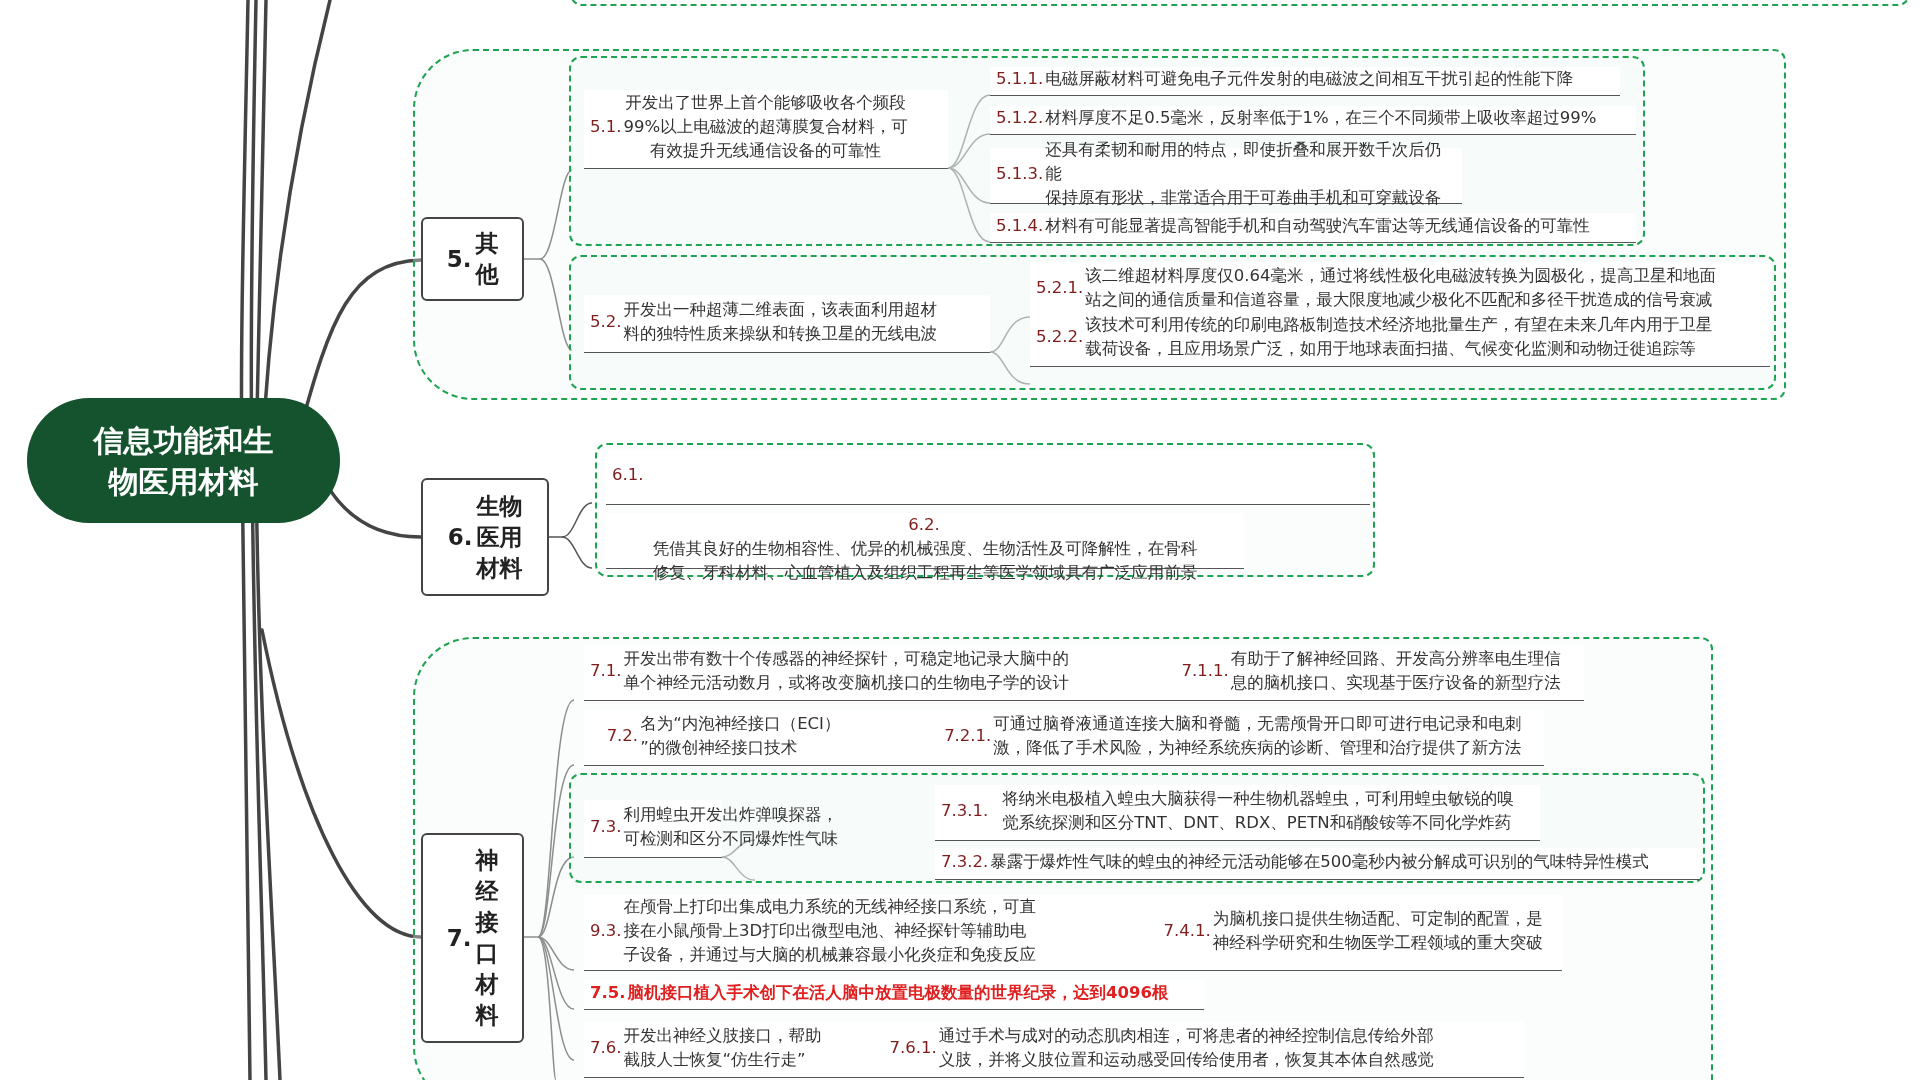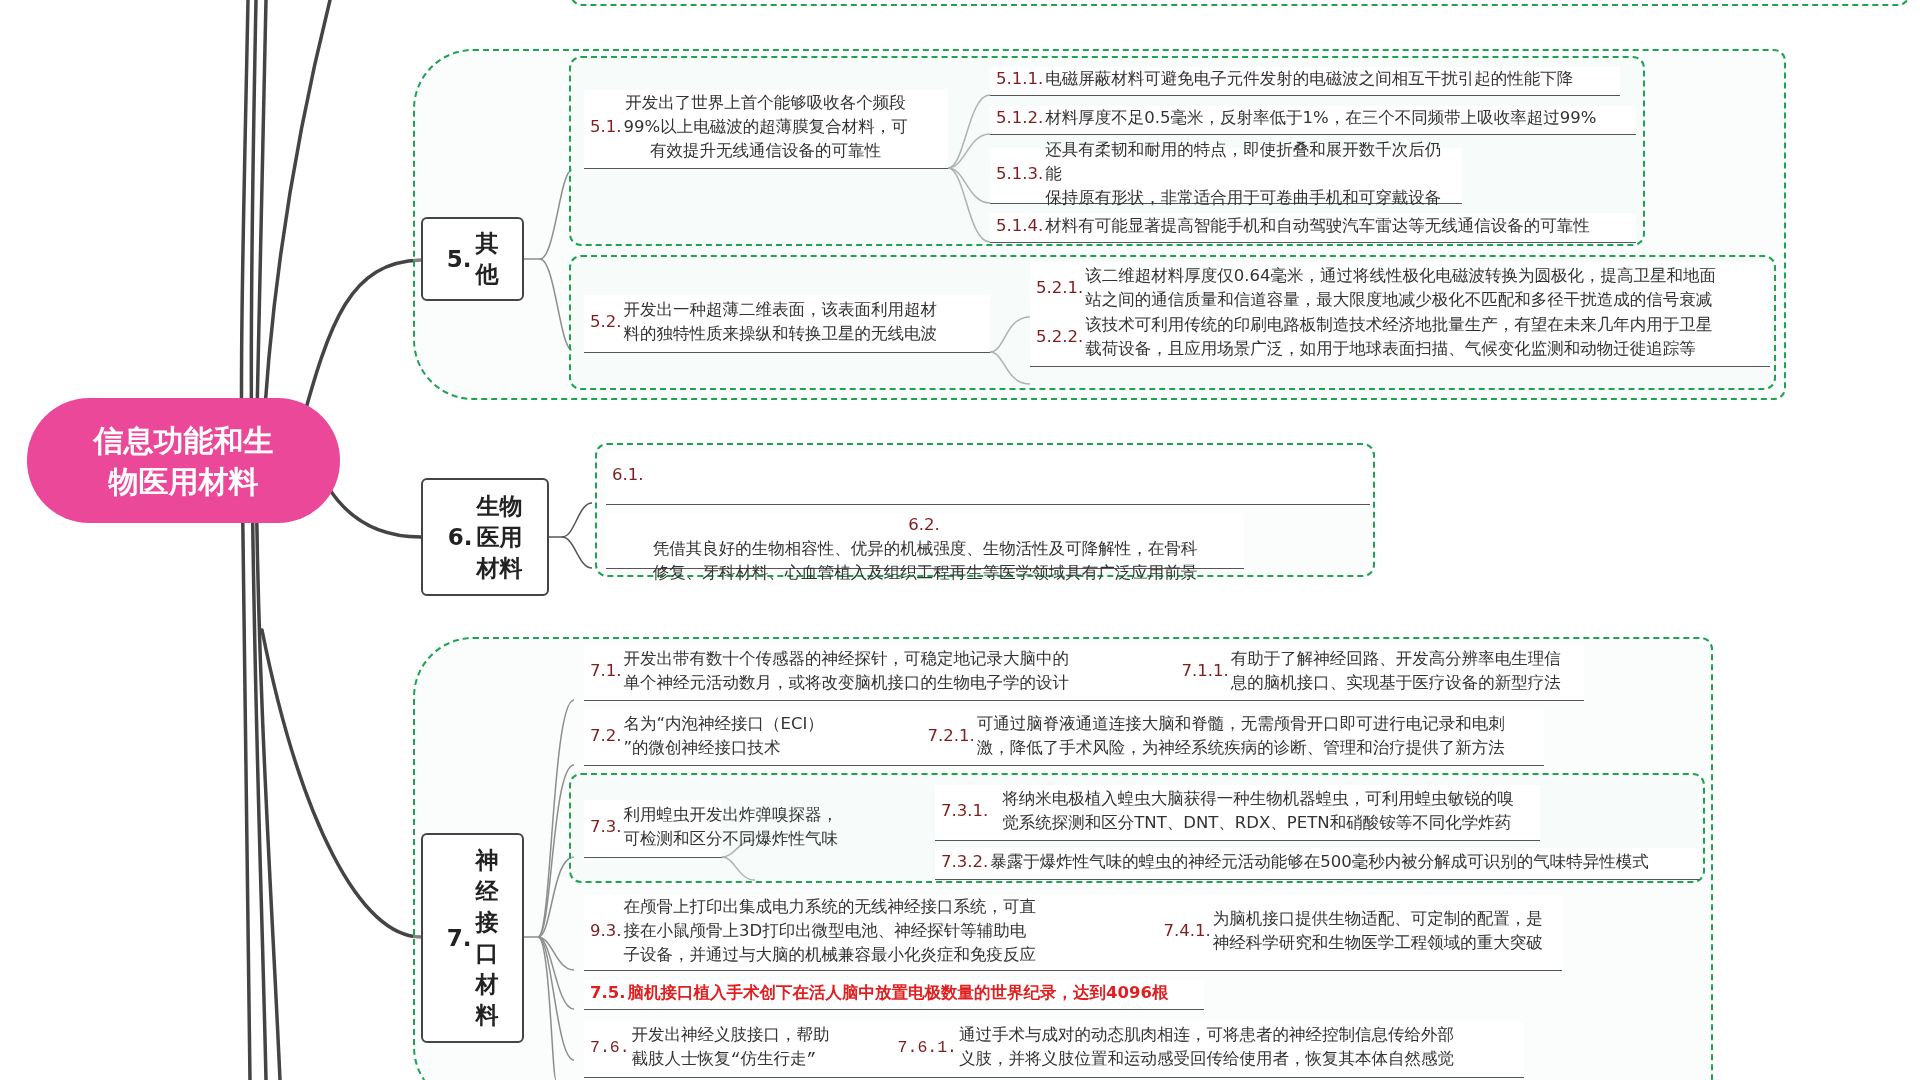--- a/index.html
+++ b/index.html
@@ -1,21 +1,21 @@
 <!DOCTYPE html>
 <html><head>
 <meta charset="utf-8">
 <style>
   html,body{margin:0;padding:0;}
   body{width:1920px;height:1080px;overflow:hidden;background:#ffffff;position:relative;
        font-family:"DejaVu Sans","Liberation Sans",sans-serif;color:#333;}
   #canvas{position:absolute;left:0;top:0;width:1920px;height:1080px;}
   svg.links{position:absolute;left:0;top:0;width:1920px;height:1080px;pointer-events:none;}
   .gbox{position:absolute;border:2.5px dashed #1fa352;border-radius:12px;background:rgba(240,248,245,0.35);box-sizing:border-box;}
-  .root{position:absolute;left:27px;top:398px;width:313px;height:125px;background:#ec4899;border-radius:62px;
+  .root{position:absolute;left:27px;top:398px;width:313px;height:125px;background:#14532d;border-radius:62px;
         display:flex;align-items:center;justify-content:center;text-align:center;color:#fff;
         font-weight:bold;font-size:30px;line-height:41px;box-sizing:border-box;padding:0 40px;}
   .main{position:absolute;border:2.5px solid #444;border-radius:6px;background:#fff;box-sizing:border-box;
         display:flex;align-items:center;justify-content:center;font-weight:bold;color:#222;font-size:23px;}
   .main .num{margin-right:4px;}
   .main .lbl{display:flex;flex-direction:column;align-items:center;line-height:31px;}
   .topic{position:absolute;display:flex;align-items:center;font-size:16.5px;line-height:24px;color:#333;
          border-bottom:1.5px solid #555;background:#fff;box-sizing:border-box;padding:0 6px 4px 6px;}
   .topic .n{flex:none;margin-right:2px;color:#7f1d1d;}
   .topic .t{white-space:pre-line;}
@@ -167,21 +167,21 @@
   <div class="topic" style="left:584px;top:645px;width:1000px;height:56px;">
     <span class="n">7.1.</span>
     <span class="t" style="width:498px;flex:none;">开发出带有数十个传感器的神经探针，可稳定地记录大脑中的
 单个神经元活动数月，或将改变脑机接口的生物电子学的设计</span>
     <span style="width:60px;flex:none;"></span>
     <span class="n">7.1.1.</span>
     <span class="t">有助于了解神经回路、开发高分辨率电生理信
 息的脑机接口、实现基于医疗设备的新型疗法</span>
   </div>
 
-  <div class="topic" style="left:584px;top:710px;width:960px;height:56px;">
+  <div class="topic" style="left:584px;top:710px;width:960px;height:56px;justify-content:center;">
     <span class="n">7.2.</span>
     <span class="t" style="width:268px;flex:none;">名为“内泡神经接口（ECI）
 ”的微创神经接口技术</span>
     <span style="width:36px;flex:none;"></span>
     <span class="n">7.2.1.</span>
     <span class="t">可通过脑脊液通道连接大脑和脊髓，无需颅骨开口即可进行电记录和电刺
 激，降低了手术风险，为神经系统疾病的诊断、管理和治疗提供了新方法</span>
   </div>
 
   <div class="topic" style="left:584px;top:800px;width:138px;height:58px;padding-right:0;">
@@ -208,21 +208,21 @@
     <span class="n">7.4.1.</span>
     <span class="t">为脑机接口提供生物适配、可定制的配置，是
 神经科学研究和生物医学工程领域的重大突破</span>
   </div>
 
   <div class="topic red" style="left:584px;top:980px;width:620px;height:30px;">
     <span class="n">7.5.</span>
     <span class="t">脑机接口植入手术创下在活人脑中放置电极数量的世界纪录，达到4096根</span>
   </div>
 
-  <div class="topic" style="left:584px;top:1022px;width:940px;height:56px;font-family:Liberation Mono, monospace;">
+  <div class="topic" style="left:584px;top:1022px;width:940px;height:56px;">
     <span class="n">7.6.</span>
     <span class="t" style="width:208px;flex:none;">开发出神经义肢接口，帮助
 截肢人士恢复“仿生行走”</span>
     <span style="width:58px;flex:none;"></span>
     <span class="n">7.6.1.</span>
     <span class="t">通过手术与成对的动态肌肉相连，可将患者的神经控制信息传给外部
 义肢，并将义肢位置和运动感受回传给使用者，恢复其本体自然感觉</span>
   </div>
 
 </div>

